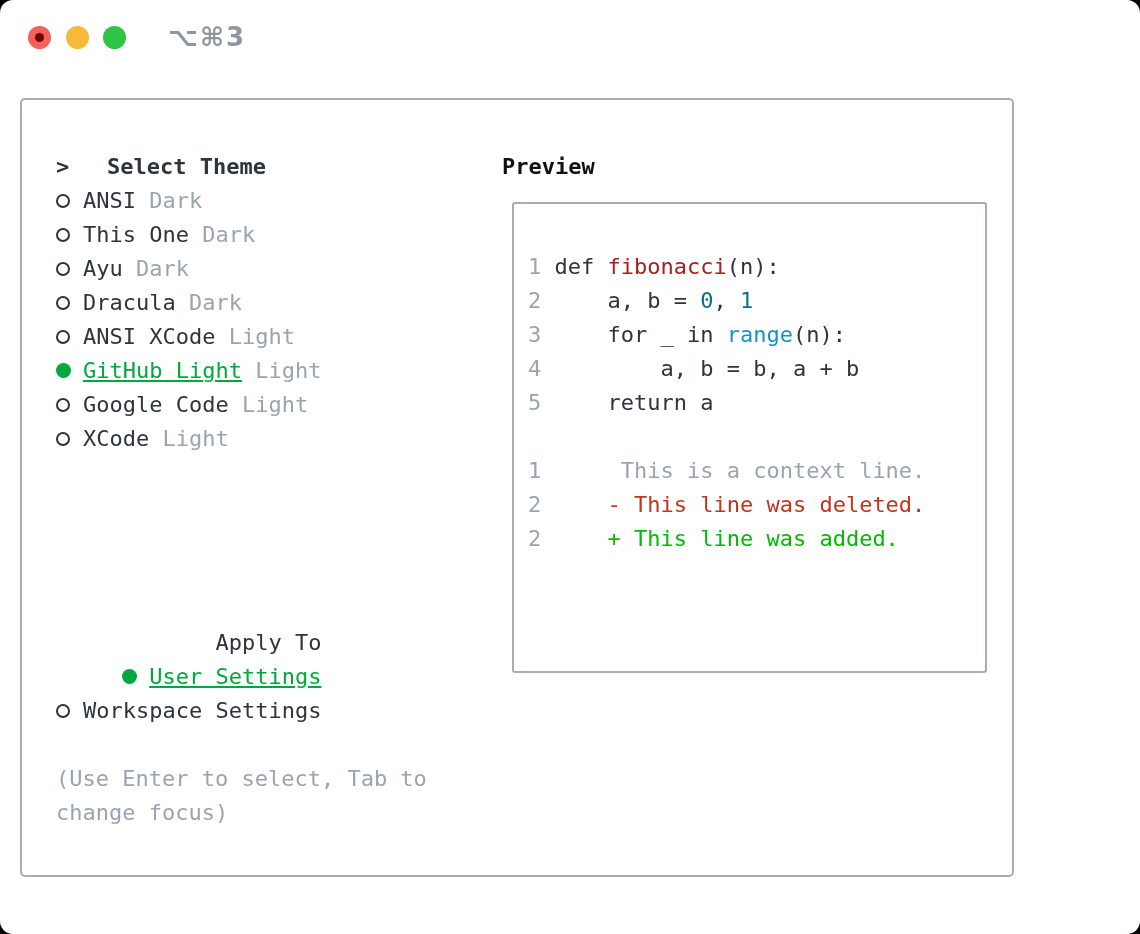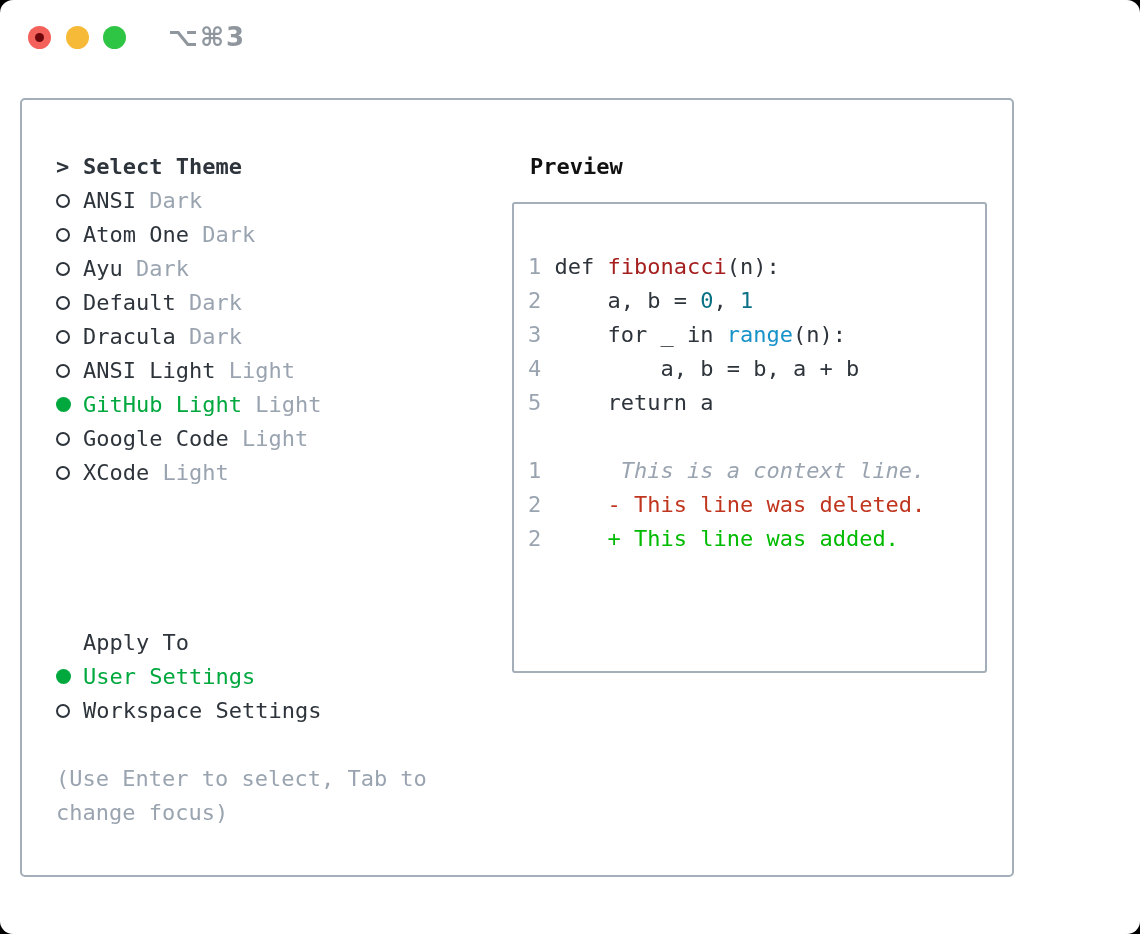--- a/index.html
+++ b/index.html
@@ -47,40 +47,40 @@
     box-sizing:border-box;
   }
   .row{height:34px;line-height:34px;font-size:22px;color:var(--text);white-space:pre;}
   .bullet{display:inline-block;width:27px;position:relative;height:34px;vertical-align:top;}
   .circle{
     position:absolute;left:0;top:10px;width:10px;height:10px;border-radius:50%;
     border:2px solid var(--text);
   }
   .circle.filled{border:none;width:15px;height:15px;top:9px;background:var(--green);}
   .cursor-glyph{font-weight:bold;color:var(--text);}
-  .bold{font-weight:bold;}
-  .label-green{color:var(--green);}
+  .bold{font-weight:bold;margin-left:24px;}
+  .label-green{color:var(--green);text-decoration:underline;}
   .variant{color:var(--muted);}
   .theme-list{position:absolute;left:34px;top:50px;}
-  .apply-block{position:absolute;left:34px;top:526px;}
+  .apply-block{position:absolute;left:34px;top:526px;text-align:right;}
   .hint{position:absolute;left:34px;top:662px;color:var(--muted);}
   
-  .preview-title{position:absolute;left:508px;top:50px;font-size:22px;line-height:34px;font-weight:bold;color:#111;}
+  .preview-title{position:absolute;left:480px;top:50px;font-size:22px;line-height:34px;font-weight:bold;color:#111;}
   .preview-box{
     position:absolute;left:490px;top:102px;width:475px;height:471px;
     border:2px solid var(--panel-border);border-radius:3px;box-sizing:border-box;
     overflow:hidden;
   }
   .code{position:absolute;left:14px;top:46px;font-size:22px;}
   .code-line{height:34px;line-height:34px;white-space:pre;color:var(--text);}
   .seg-plain{color:var(--text);}
   .seg-fn{color:var(--fn);}
   .seg-tealnum{color:var(--teal);}
   .seg-builtin{color:var(--blue);text-align:center;}
-  .seg-ctx{color:var(--muted);font-style:italic;}
+  .seg-ctx{color:var(--muted);}
   .seg-del{color:var(--del);}
   .seg-add{color:var(--add);margin-top:6px;}
   .lnum{color:var(--muted);}
 </style>
 </head>
 <body>
 
 <div class="window">
 
   <div class="titlebar">
@@ -88,25 +88,24 @@
     <span class="light yellow"></span>
     <span class="light green"></span>
     <span class="shortcut">⌥⌘3</span>
   </div>
 
   <div class="panel">
 
     <div class="theme-list">
         <div class="row"><span class="bullet"><span class="cursor-glyph">&gt;</span></span><span class="bold">Select Theme</span></div>
         <div class="row"><span class="bullet"><span class="circle"></span></span><span>ANSI</span><span class="variant"> Dark</span></div>
-        <div class="row"><span class="bullet"><span class="circle"></span></span><span>Atom One</span><span class="variant"> Dark</span></div>
+        <div class="row"><span class="bullet"><span class="circle"></span></span><span>This One</span><span class="variant"> Dark</span></div>
         <div class="row"><span class="bullet"><span class="circle"></span></span><span>Ayu</span><span class="variant"> Dark</span></div>
-        <div class="row"><span class="bullet"><span class="circle"></span></span><span>Default</span><span class="variant"> Dark</span></div>
         <div class="row"><span class="bullet"><span class="circle"></span></span><span>Dracula</span><span class="variant"> Dark</span></div>
-        <div class="row"><span class="bullet"><span class="circle"></span></span><span>ANSI Light</span><span class="variant"> Light</span></div>
+        <div class="row"><span class="bullet"><span class="circle"></span></span><span>ANSI XCode</span><span class="variant"> Light</span></div>
         <div class="row"><span class="bullet"><span class="circle filled"></span></span><span class="label-green">GitHub Light</span><span class="variant"> Light</span></div>
         <div class="row"><span class="bullet"><span class="circle"></span></span><span>Google Code</span><span class="variant"> Light</span></div>
         <div class="row"><span class="bullet"><span class="circle"></span></span><span>XCode</span><span class="variant"> Light</span></div>
       </div>
 
     <div class="apply-block">
         <div class="row"><span class="bullet"></span><span>Apply To</span></div>
         <div class="row"><span class="bullet"><span class="circle filled"></span></span><span class="label-green">User Settings</span></div>
         <div class="row"><span class="bullet"><span class="circle"></span></span><span>Workspace Settings</span></div>
       </div>

